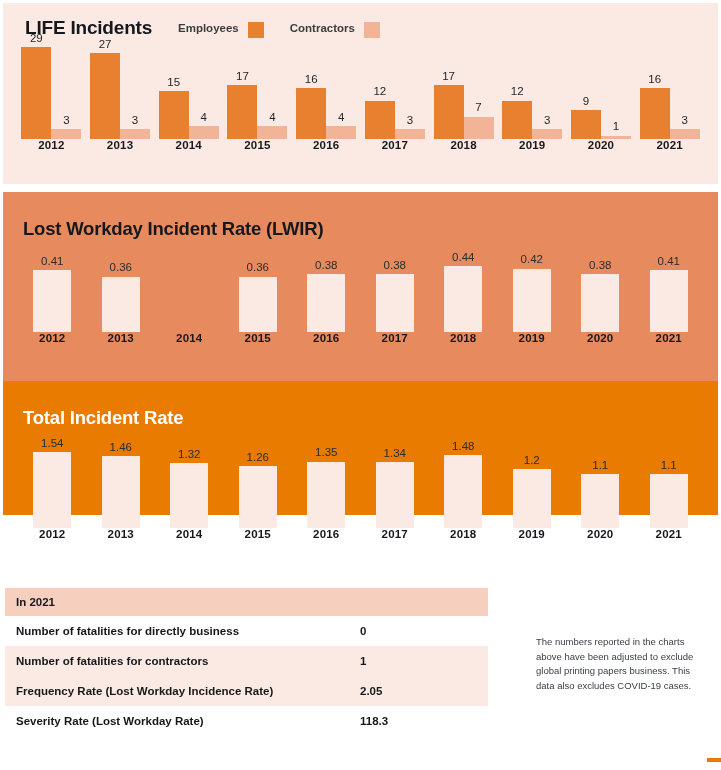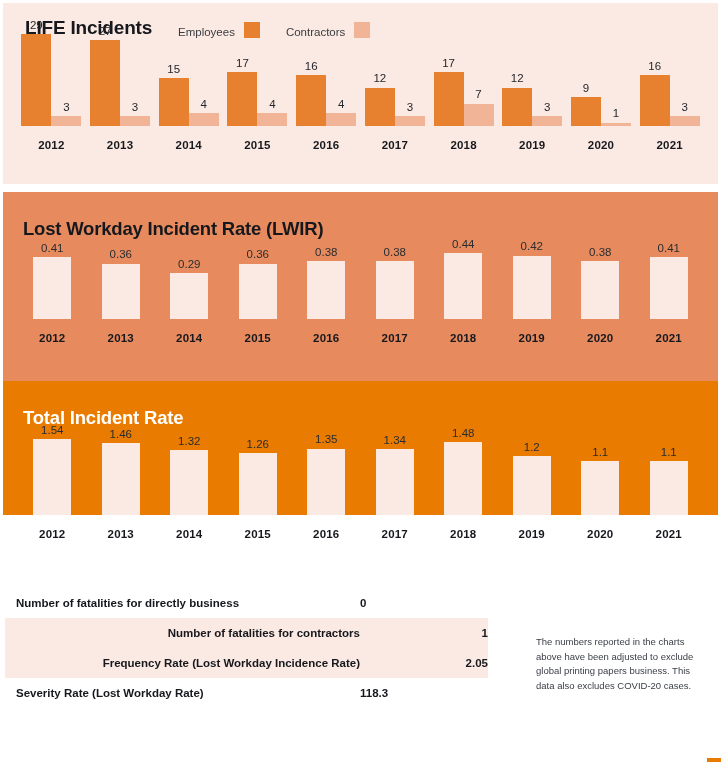--- a/index.html
+++ b/index.html
@@ -74,22 +74,23 @@
   .legend {
     position: absolute;
     left: 175px;
     top: 19px;
     display: flex;
     align-items: center;
     gap: 26px;
   }
   .legend-item {
     display: flex;
-    align-items: flex-end;
+    align-items: flex-start;
     gap: 9px;
+    font-weight: bold;
   }
   .legend-label {
     font-size: 11.5px;
     color: #3a3c40;
     white-space: nowrap;
   }
   .legend-swatch {
     width: 16px;
     height: 16px;
     display: block;
@@ -127,21 +128,21 @@
   .barval {
     font-size: 11.5px;
     line-height: 1;
     margin-bottom: 3px;
     white-space: nowrap;
   }
   .yearlabel {
     font-size: 11.5px;
     font-weight: bold;
     letter-spacing: 0.2px;
-    margin-top: 13px;
+    margin-top: 0;
     white-space: nowrap;
   }
 
   
   .plot-life { top: 48px; height: 100px; padding: 0 14px; }
   .plot-life .bars { gap: 0px; align-items: flex-end; }
   .plot-life .bar-emp { width: 30px; background: #E8812F; }
   .plot-life .bar-con { width: 30px; background: #F2B497; }
   .plot-life .barval { color: #24262b; }
   .plot-life .yearlabel { color: #16181d; }
@@ -164,21 +165,21 @@
     left: 5px;
     top: 588px;
     width: 483px;
   }
   .trow {
     display: flex;
     align-items: center;
     height: 30px;
     box-sizing: border-box;
   }
-  .trow.shade { background: #FBEAE3; text-align: right; }
+  .trow.shade { background: #FBEAE3; }
   .trow.header {
     background: #F6CFBE;
     height: 28px;
   }
   .tlabel {
     flex: 0 0 355px;
     padding-left: 11px;
     font-size: 11.5px;
     font-weight: bold;
     color: #16181d;
@@ -379,24 +380,20 @@
         <div class="yearlabel">2012</div>
       </div>
       <div class="group">
         <div class="barwrap">
           <div class="barval">0.36</div>
           <div class="bar bar-val" style="height: 55.3333px; background: rgb(251, 234, 227);"></div>
         </div>
         <div class="yearlabel">2013</div>
       </div>
       <div class="group">
-        <div class="barwrap">
-          <div class="barval">0.29</div>
-          <div class="bar bar-val" style="height: 46px; background: rgb(251, 234, 227);"></div>
-        </div>
         <div class="yearlabel">2014</div>
       </div>
       <div class="group">
         <div class="barwrap">
           <div class="barval">0.36</div>
           <div class="bar bar-val" style="height: 55.3333px; background: rgb(251, 234, 227);"></div>
         </div>
         <div class="yearlabel">2015</div>
       </div>
       <div class="group">
@@ -513,34 +510,37 @@
       <div class="group">
         <div class="barwrap">
           <div class="barval">1.1</div>
           <div class="bar bar-val" style="height: 54px; background: rgb(251, 234, 227);"></div>
         </div>
         <div class="yearlabel">2021</div>
       </div>
     </div>
 
   <div class="table" id="summary-table">
+      <div class="trow header">
+        <div class="tlabel">In 2021</div>
+      </div>
       <div class="trow">
         <div class="tlabel">Number of fatalities for directly business</div>
         <div class="tvalue">0</div>
       </div>
       <div class="trow shade">
         <div class="tlabel">Number of fatalities for contractors</div>
         <div class="tvalue">1</div>
       </div>
       <div class="trow shade">
         <div class="tlabel">Frequency Rate (Lost Workday Incidence Rate)</div>
         <div class="tvalue">2.05</div>
       </div>
       <div class="trow">
         <div class="tlabel">Severity Rate (Lost Workday Rate)</div>
         <div class="tvalue">118.3</div>
       </div>
     </div>
 
-  <div class="note">The numbers reported in the charts above have been adjusted to exclude global printing papers business. This data also excludes COVID-20 cases.</div>
+  <div class="note">The numbers reported in the charts above have been adjusted to exclude global printing papers business. This data also excludes COVID-19 cases.</div>
 
   <div class="corner-mark"></div>
 </div>
 
 </body></html>

